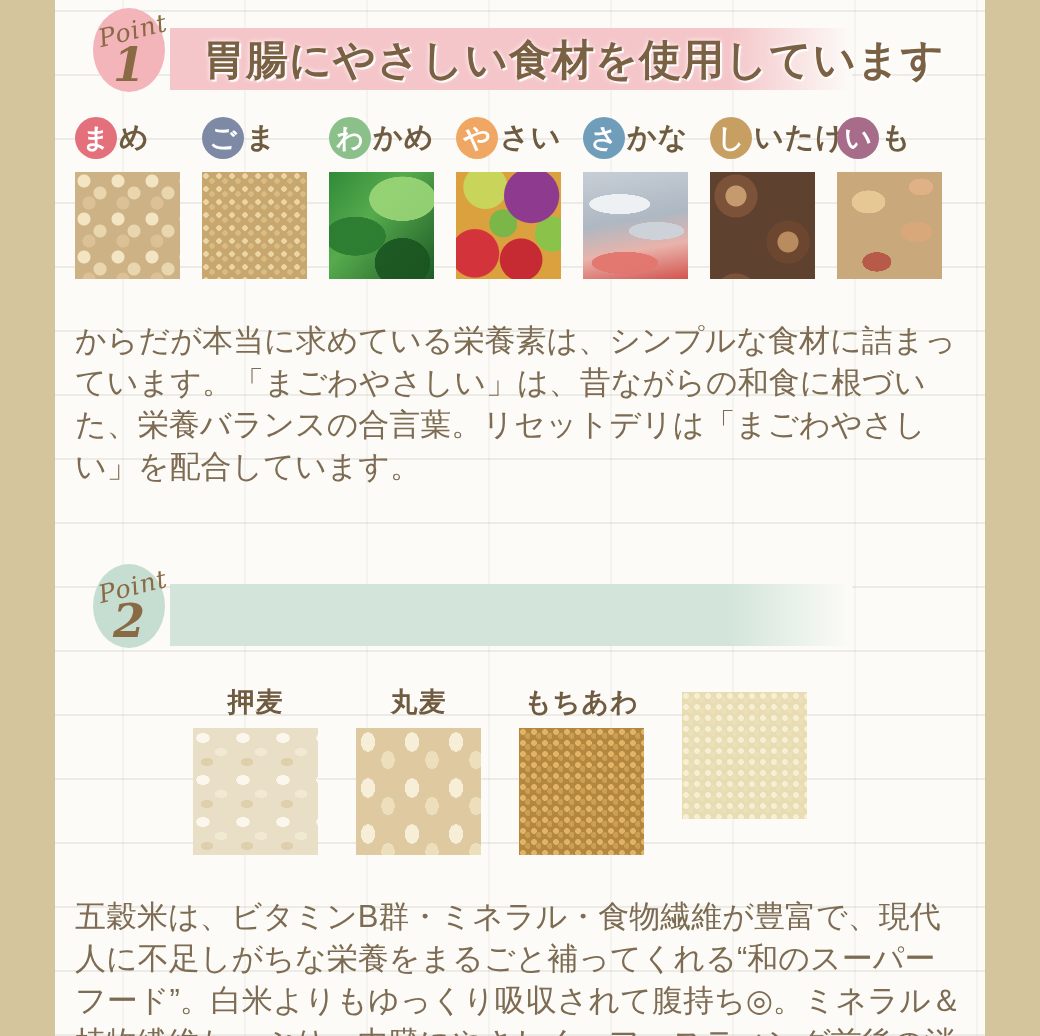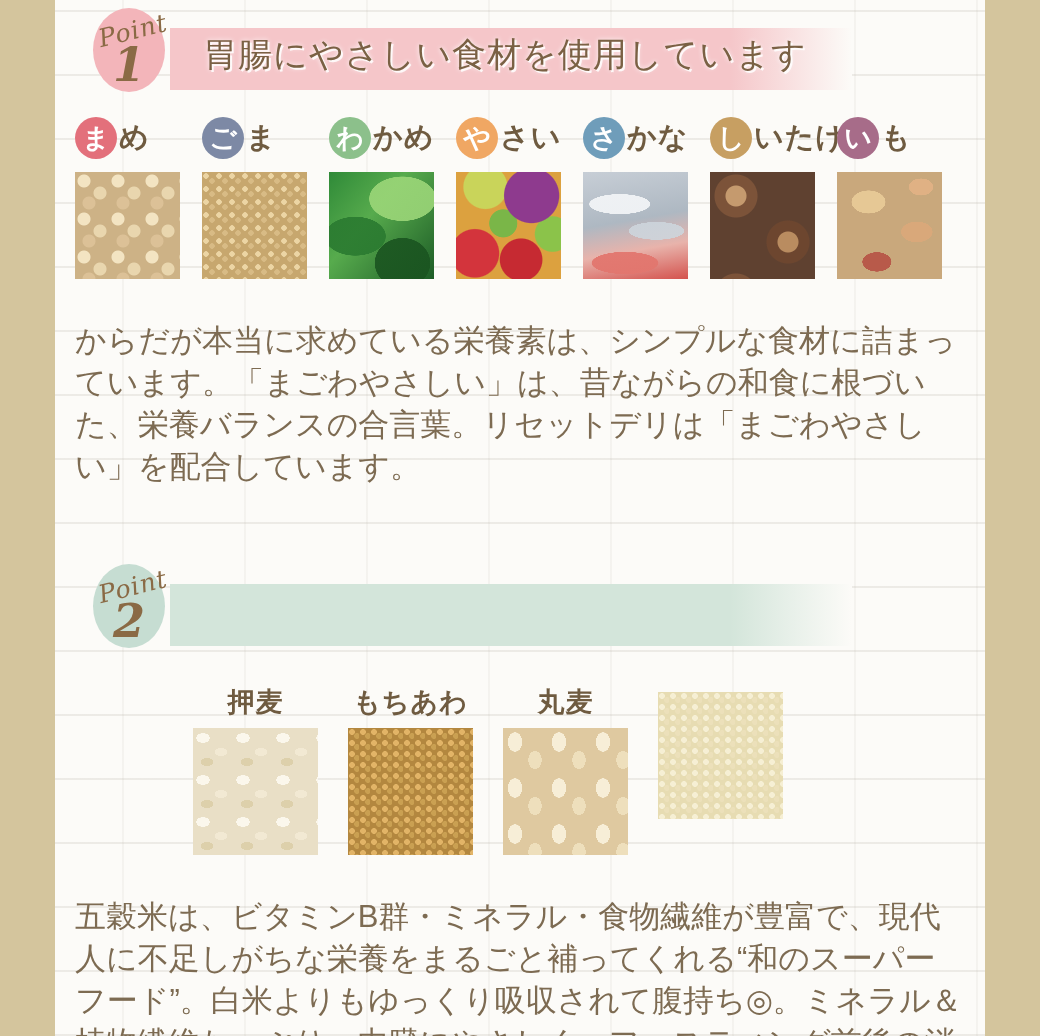--- a/index.html
+++ b/index.html
@@ -17,21 +17,21 @@
   .content{position:absolute;left:55px;top:0;width:932px;padding-top:8px;}
 
   
   .point-header{position:relative;height:94px;}
   .banner{
     position:absolute;left:115px;top:20px;width:682px;height:62px;z-index:1;
   }
   .banner .fade{position:absolute;inset:0;background:linear-gradient(90deg, rgba(252,251,248,0) 82%, rgba(252,251,248,1) 100%);}
   .point-title{
     position:absolute;left:148px;top:24px;z-index:2;width:780px;
-    font-size:34px;font-weight:normal;color:#7a6144;letter-spacing:1px;
+    font-size:42px;font-weight:bold;color:#7a6144;letter-spacing:1px;
     text-shadow:0 0 5px #ffffff, 2px 2px 0 rgba(255,255,255,0.85);
     white-space:nowrap;
   }
   .badge{
     position:absolute;left:38px;top:0px;width:72px;height:84px;border-radius:50%;z-index:3;
   }
   .badge .script{
     position:absolute;left:4px;top:8px;width:100%;text-align:center;
     font-family:"DejaVu Serif",serif;font-style:italic;font-size:25px;color:#8a6a45;
     transform:rotate(-14deg);letter-spacing:1px;
@@ -54,21 +54,21 @@
 
   
   .body-text{
     margin:41px 0 0 20px;width:888px;
     font-size:31px;line-height:42px;color:#7d6b52;
     letter-spacing:0px;text-align:left;
   }
 
   
   .header2{margin-top:76px;}
-  .grain-row{display:flex;gap:30px;margin:26px 0 0 90px;padding-left:48px;}
+  .grain-row{display:flex;gap:38px;margin:26px 0 0 90px;padding-left:48px;}
   .grain-col{width:125px;flex:0 0 auto;text-align:center;}
   .grain-label{font-size:27px;font-weight:bold;color:#6f5b40;height:36px;letter-spacing:1px;white-space:nowrap;}
   .gphoto{width:125px;height:127px;margin-top:8px;}
 
   
   .ph-soybeans{
     background-color:#cdb286;
     background-image:
       radial-gradient(circle at 9px 9px, #f3e4c2 6px, rgba(0,0,0,0) 7px),
       radial-gradient(circle at 25px 21px, #e9d6ae 6px, rgba(0,0,0,0) 7px),
@@ -241,28 +241,28 @@
         <div class="num">2</div>
       </div>
     </div>
 
     <div class="grain-row">
       <div class="grain-col">
         <div class="grain-label">押麦</div>
         <div class="gphoto ph-pressed-barley"></div>
       </div>
       <div class="grain-col">
+        <div class="grain-label">丸麦</div>
+        <div class="gphoto ph-round-barley"></div>
+      </div>
+      <div class="grain-col">
         <div class="grain-label">もちあわ</div>
         <div class="gphoto ph-mochi-awa"></div>
       </div>
       <div class="grain-col">
-        <div class="grain-label">丸麦</div>
-        <div class="gphoto ph-round-barley"></div>
-      </div>
-      <div class="grain-col">
         <div class="gphoto ph-hie"></div>
       </div>
     </div>
 
     <div class="body-text">五穀米は、ビタミンB群・ミネラル・食物繊維が豊富で、現代人に不足しがちな栄養をまるごと補ってくれる“和のスーパーフード”。白米よりもゆっくり吸収されて腹持ち◎。ミネラル＆植物繊維たっぷり。内臓にやさしく、ファスティング前後の消化に最適。</div>
 
   </div>
 </div>
 
 </body></html>

